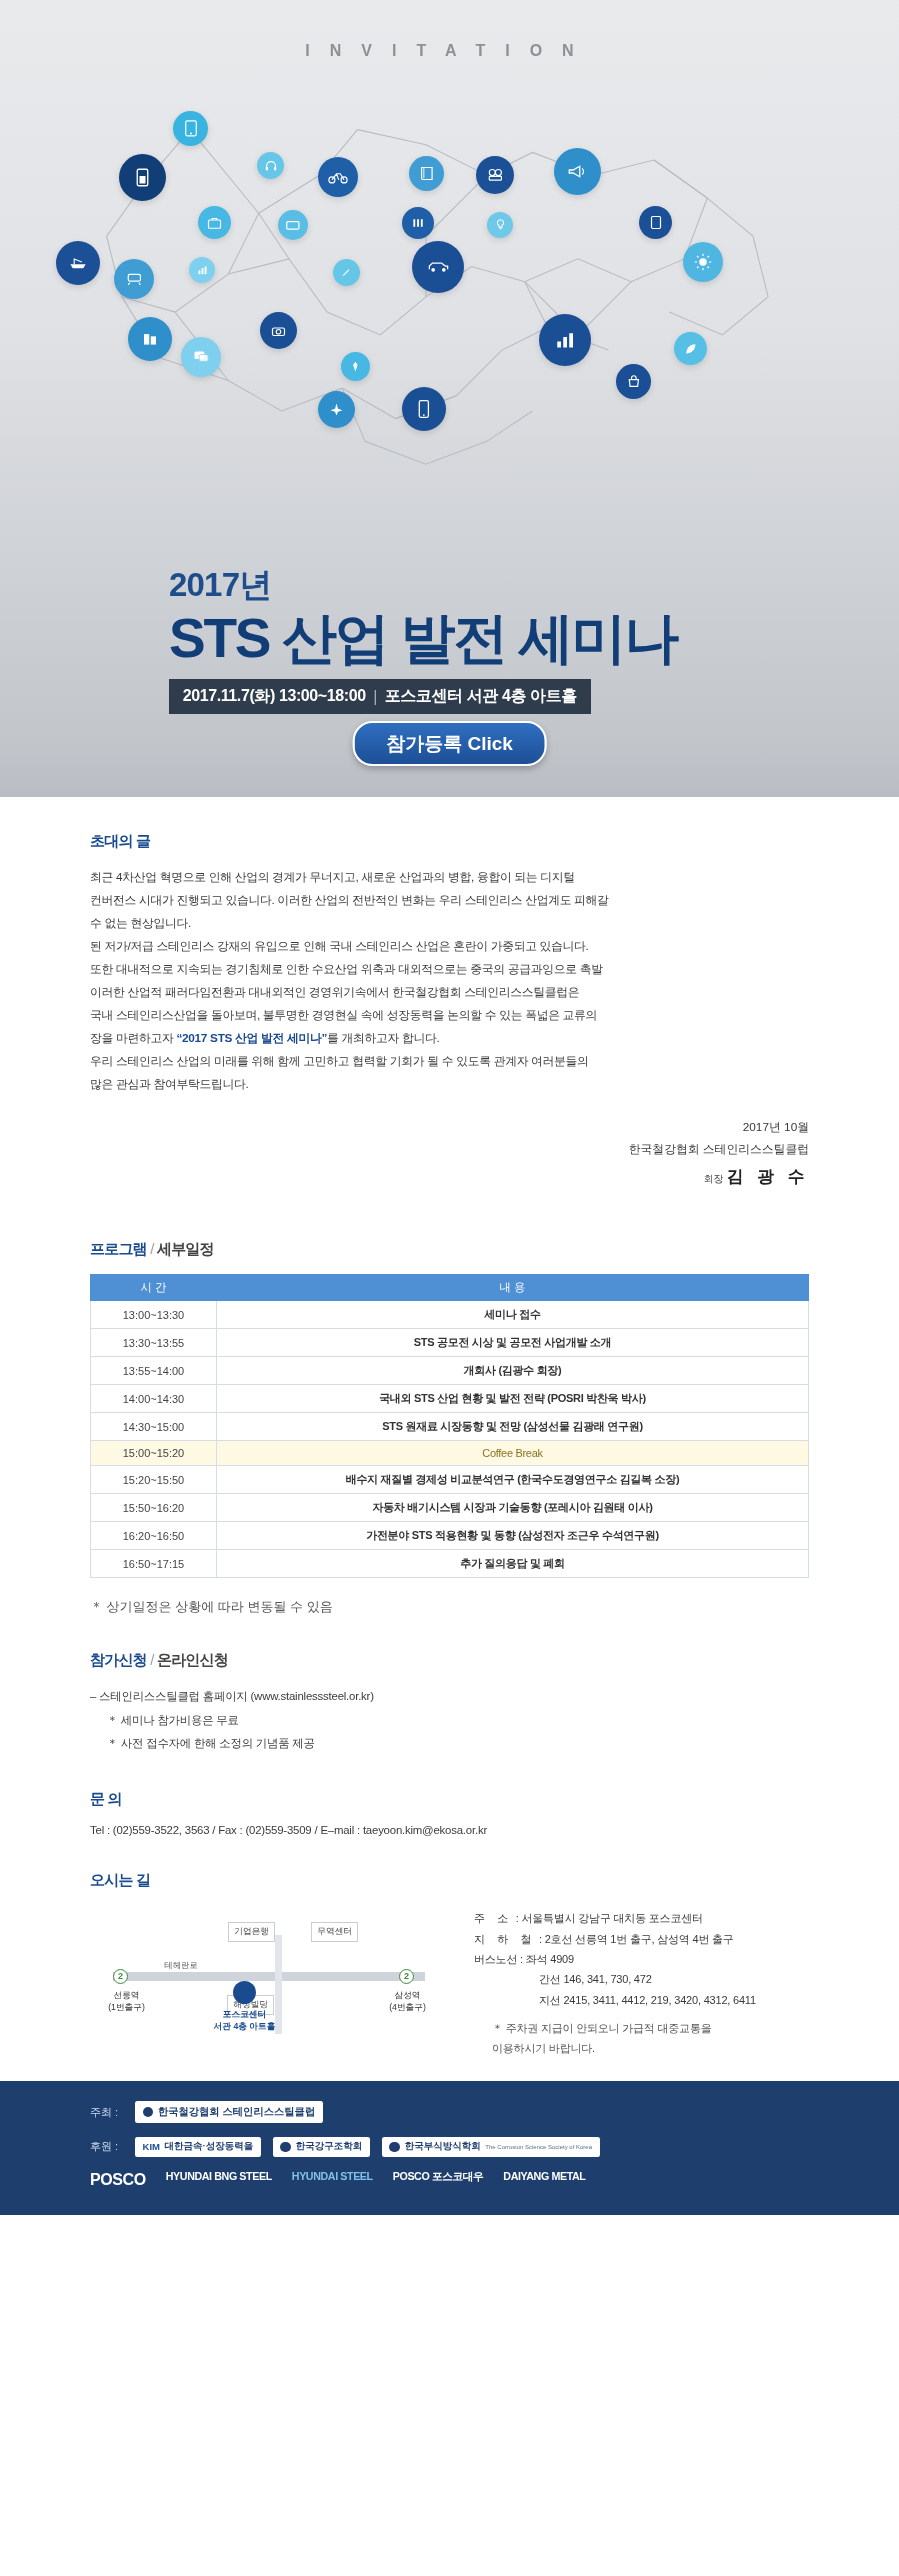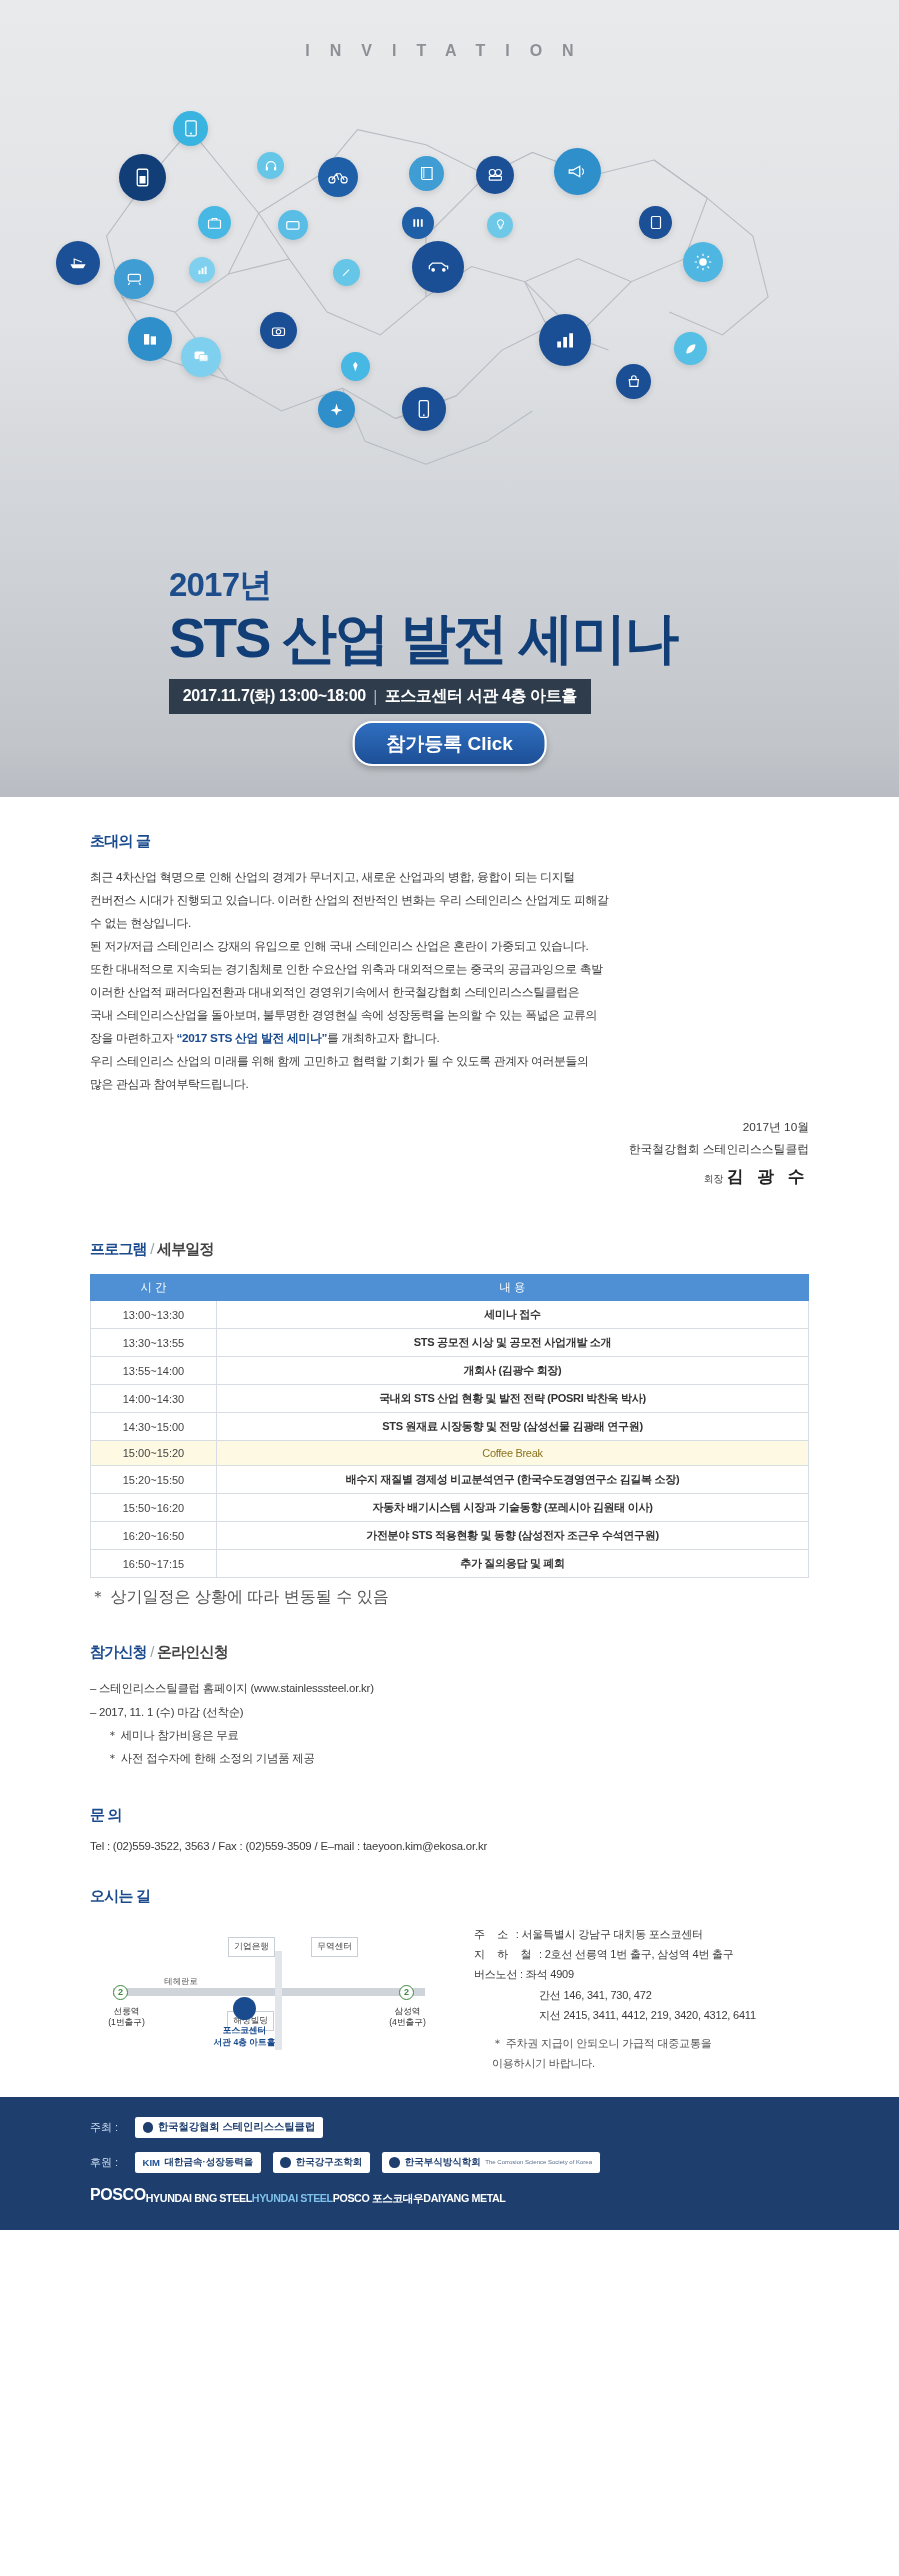--- a/index.html
+++ b/index.html
@@ -102,21 +102,21 @@
     border:0.8px solid #4f8fd4;
   }
   table.prog th.time { width:126px; }
   table.prog td {
     border:0.8px solid #d8dde3; padding:6px 0; text-align:center; color:#333;
   }
   table.prog td.time { color:#444; background:#fff; }
   table.prog td.desc { font-weight:bold; letter-spacing:-0.3px; }
   table.prog tr.break td { background:#fdf9e3; }
   table.prog tr.break td.desc { color:#8a7320; font-weight:normal; }
-  .note { margin-top:9px; font-size:16px; color:#555; }
+  .note { margin-top:20px; font-size:13px; color:#555; }
 
   .apply-list { font-size:11.4px; line-height:2.05; color:#3a3a3a; letter-spacing:-0.2px; }
   .apply-list .ind { padding-left:16.7px; }
 
   .contact { font-size:11.4px; color:#3a3a3a; letter-spacing:-0.2px; }
 
   
   .map-row { display:flex; gap:26px; align-items:flex-start; }
   .map-box {
     width:358px; height:137px; position:relative;
@@ -161,21 +161,21 @@
   .f-label { font-size:11px; color:#cddcf0; min-width:33px; }
   .chip {
     background:#ffffff; border-radius:2.3px; padding:3.8px 7.6px;
     display:flex; align-items:center; gap:4.6px;
     color:#1e3f6e; font-size:9.5px; font-weight:bold; white-space:nowrap;
   }
   .chip.host { font-size:10.3px; }
   .chip .mark {
     width:10.7px; height:10.7px; border-radius:50%; background:#1e3f6e; display:inline-block;
   }
-  .logo-row { display:flex; align-items:flex-end; flex-wrap:wrap; }
+  .logo-row { display:flex; align-items:flex-start; gap:20px; flex-wrap:wrap; }
   .logo {
     color:#ffffff; font-weight:bold; letter-spacing:-0.4px; white-space:nowrap;
     display:flex; align-items:center; gap:3.8px;
   }
   .logo .big { font-size:16px; }
   .logo .two { line-height:1.05; text-align:left; font-size:10.7px; }
   .logo .blue-h { color:#7fc1ea; }
 </style>
 </head>
 <body>
@@ -473,21 +473,20 @@
 
     <div class="gap-md"></div>
 
     <h2 class="sec">
       <span>참가신청</span>
       <span class="slash">/</span>
       <span class="sub">온라인신청</span>
     </h2>
     <div class="apply-list">
       <div>– 스테인리스스틸클럽 홈페이지 (www.stainlesssteel.or.kr)</div>
-      <div>– 2017, 11. 1 (수) 마감 (선착순)</div>
       <div class="ind">＊ 세미나 참가비용은 무료</div>
       <div class="ind">＊ 사전 접수자에 한해 소정의 기념품 제공</div>
     </div>
 
     <div class="gap-md"></div>
 
     <h2 class="sec">문 의</h2>
     <div class="contact">Tel : (02)559-3522, 3563  /  Fax : (02)559-3509  /  E–mail : taeyoon.kim@ekosa.or.kr</div>
 
     <div class="gap-md"></div>

